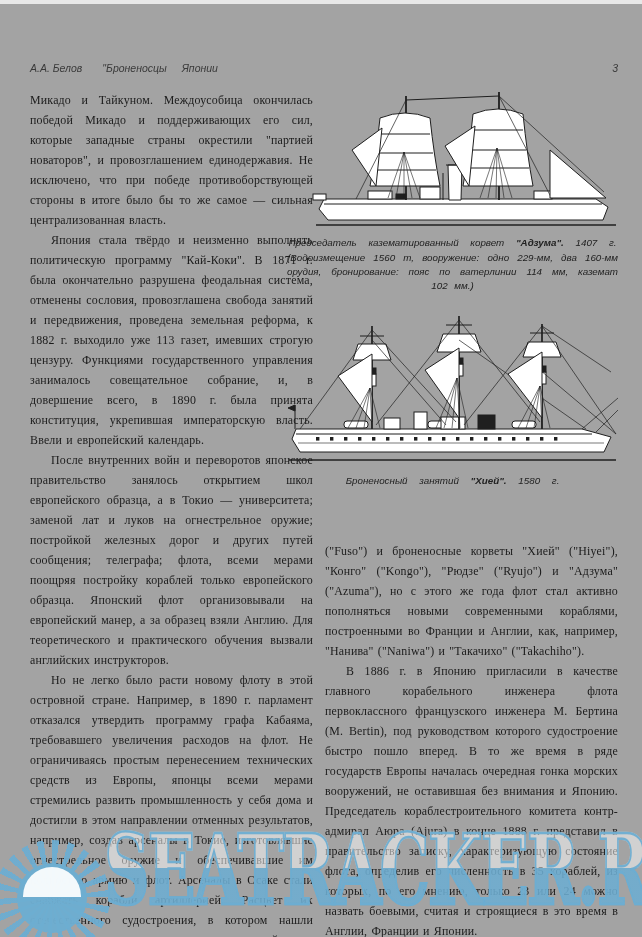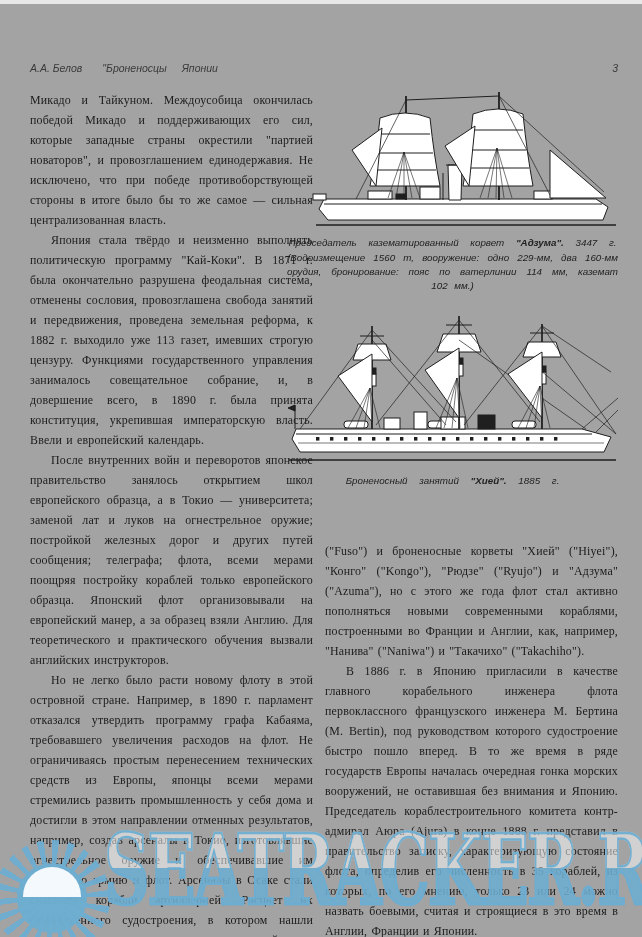--- a/index.html
+++ b/index.html
@@ -129,21 +129,21 @@
         <path d="M185 60 L192 110"></path>
           <path d="M185 60 L200 110"></path>
       </g>
     </svg>
   </div>
 
   <figcaption class="caption" style="top:232px;">
     <div class="cap-title">
       <span>Председатель казематированный корвет</span>
       <b class="ship-name">"Адзума".</b>
-      <span>3447 г.</span>
+      <span>1407 г.</span>
     </div>
     <div class="cap-specs">(Водоизмещение 1560 т, вооружение: одно 229-мм, два 160-мм орудия, бронирование: пояс по ватерлинии 114 мм, каземат 102 мм.)</div>
   </figcaption>
 
   <div class="shipfig" style="left:286px; top:306px;">
     <svg width="333" height="158" viewBox="0 0 333 158" stroke="#1f1f1f" fill="none" stroke-width="1">
       <path d="M3 150 H330" stroke-width="1.6"></path>
       <path d="M10 119 L296 119 L325 127 L318 142 L14 142 L6 129 Z" fill="#ffffff"></path>
       <path d="M10 124 H306"></path>
         <path d="M12 133 H318" stroke-width="0.6"></path>
@@ -225,21 +225,21 @@
           <path d="M254 76 L256 118"></path>
           <path d="M254 76 L264 118"></path>
       </g>
     </svg>
   </div>
 
   <figcaption class="caption" style="top:470px;">
     <div class="cap-title">
       <span>Броненосный занятий</span>
       <b class="ship-name">"Хией".</b>
-      <span>1885 г.</span>
+      <span>1580 г.</span>
     </div>
   </figcaption>
 
   <div class="col col-right">
     <p class="para no-indent">("Fuso") и броненосные корветы "Хией" ("Hiyei"), "Конго" ("Kongo"), "Рюдзе" ("Ryujo") и "Адзума" ("Azuma"), но с этого же года флот стал активно пополняться новыми современными кораблями, построенными во Франции и Англии, как, например, "Нанива" ("Naniwa") и "Такачихо" ("Takachiho").</p>
     <p class="para">В 1886 г. в Японию пригласили в качестве главного корабельного инженера флота первоклассного французского инженера М. Бертина (M. Bertin), под руководством которого судостроение быстро пошло вперед. В то же время в ряде государств Европы началась очередная гонка морских вооружений, не оставившая без внимания и Японию. Председатель кораблестроительного комитета контр-адмирал Аюра (Ajura) в конце 1888 г. представил в правительство записку, характеризующую состояние флота, определив его численность в 35 кораблей, из которых, по его мнению, только 23 или 24 можно назвать боевыми, считая и строящиеся в это время в Англии, Франции и Японии.</p>
     <p class="para">Все корабли, построенные до 1884 г. включительно, были к тому времени сильно устарелыми, и число их оказалось невелико. К ним</p>
   </div>
 
   <div class="watermark">

